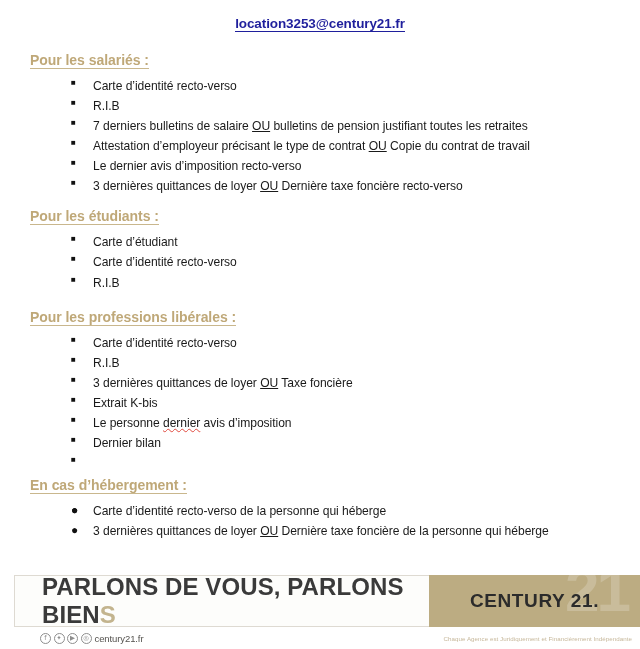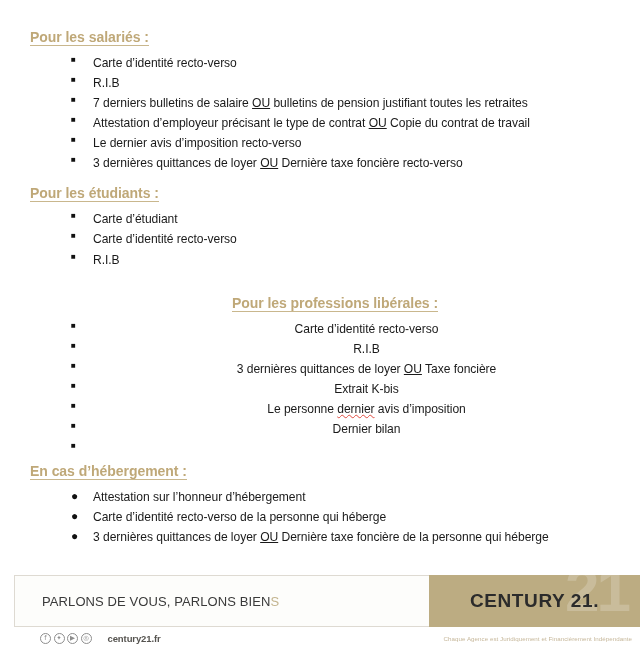--- a/index.html
+++ b/index.html
@@ -97,21 +97,21 @@
   }
   .spell {
     text-decoration: underline;
     text-decoration-style: wavy;
     text-decoration-color: #e04a3f;
     text-decoration-thickness: 1px;
     text-underline-offset: 1px;
   }
   .gap-salaries   { margin-top: 0px; }
   .gap-students   { margin-top: 11px; }
-  .gap-liberal    { margin-top: 24px; text-align: center; }
+  .gap-liberal    { margin-top: 15px; }
   .gap-hosting    { margin-top: 23px; }
 
   
   .footer {
     position: absolute;
     left: 14px;
     right: 0px;
     bottom: 0;
     width: 626px;
   }
@@ -124,22 +124,22 @@
     flex: 0 0 415px;
     background: #fdfdfb;
     border: 1px solid #dedad2;
     border-right: none;
     display: flex;
     align-items: center;
     padding-left: 27px;
     box-sizing: border-box;
   }
   .slogan {
-    font-size: 13px;
-    font-weight: normal;
+    font-size: 24px;
+    font-weight: bold;
     color: #3a3a3a;
     letter-spacing: .1px;
   }
   .slogan .tail {
     color: #c3b48e;
   }
   .banner-right {
     flex: 1 1 auto;
     background: #bcac82;
     position: relative;
@@ -190,36 +190,39 @@
     color: #8e8e8e;
     font-size: 6.5px;
     line-height: 9px;
     text-align: center;
     font-family: "DejaVu Sans", sans-serif;
     display: inline-block;
   }
   .site-url {
     font-size: 9.5px;
     color: #55534f;
-    margin-left: 16px;
-    font-weight: bold;
+    margin-left: 3px;
+    font-weight: normal;
     letter-spacing: -.1px;
   }
   .disclaimer {
     margin-left: auto;
     margin-right: 8px;
     font-size: 6.2px;
     color: #c6b79a;
     letter-spacing: .05px;
   }
 </style>
 </head>
 <body>
 
 <div class="doc-header">
+  <div class="doc-email-wrap">
+    <a class="doc-email" href="#">location3253@century21.fr</a>
+  </div>
 </div>
 
 <div class="content">
   <div class="section gap-salaries">
     <div class="section-title">Pour les salariés :</div>
     <ul class="section-list bullet-square">
         <li><span class="bullet">■</span><span>Carte d’identité recto-verso</span></li>
         <li><span class="bullet">■</span><span>R.I.B</span></li>
         <li><span class="bullet">■</span><span>7 derniers bulletins de salaire </span><span class="u">OU</span><span> bulletins de pension justifiant toutes les retraites</span></li>
         <li><span class="bullet">■</span><span>Attestation d’employeur précisant le type de contrat </span><span class="u">OU</span><span> Copie du contrat de travail</span></li>
@@ -246,21 +249,21 @@
         <li><span class="bullet">■</span><span>Extrait K-bis</span></li>
         <li><span class="bullet">■</span><span>Le personne </span><span class="spell">dernier</span><span> avis d’imposition</span></li>
         <li><span class="bullet">■</span><span>Dernier bilan</span></li>
         <li><span class="bullet">■</span></li>
       </ul>
   </div>
 
   <div class="section gap-hosting">
     <div class="section-title">En cas d’hébergement :</div>
     <ul class="section-list bullet-round">
-        <li><span class="bullet">●</span><span>Attestation sur l’honneur d’hébergement</span></li>
+        <li><span class="bullet">●</span></li>
         <li><span class="bullet">●</span><span>Carte d’identité recto-verso de la personne qui héberge</span></li>
         <li><span class="bullet">●</span><span>3 dernières quittances de loyer </span><span class="u">OU</span><span> Dernière taxe foncière de la personne qui héberge</span></li>
       </ul>
   </div>
 </div>
 
 <div class="footer">
   <div class="banner">
     <div class="banner-left">
       <div class="slogan"><span>PARLONS DE VOUS, PARLONS BIEN</span><span class="tail">S</span></div>

